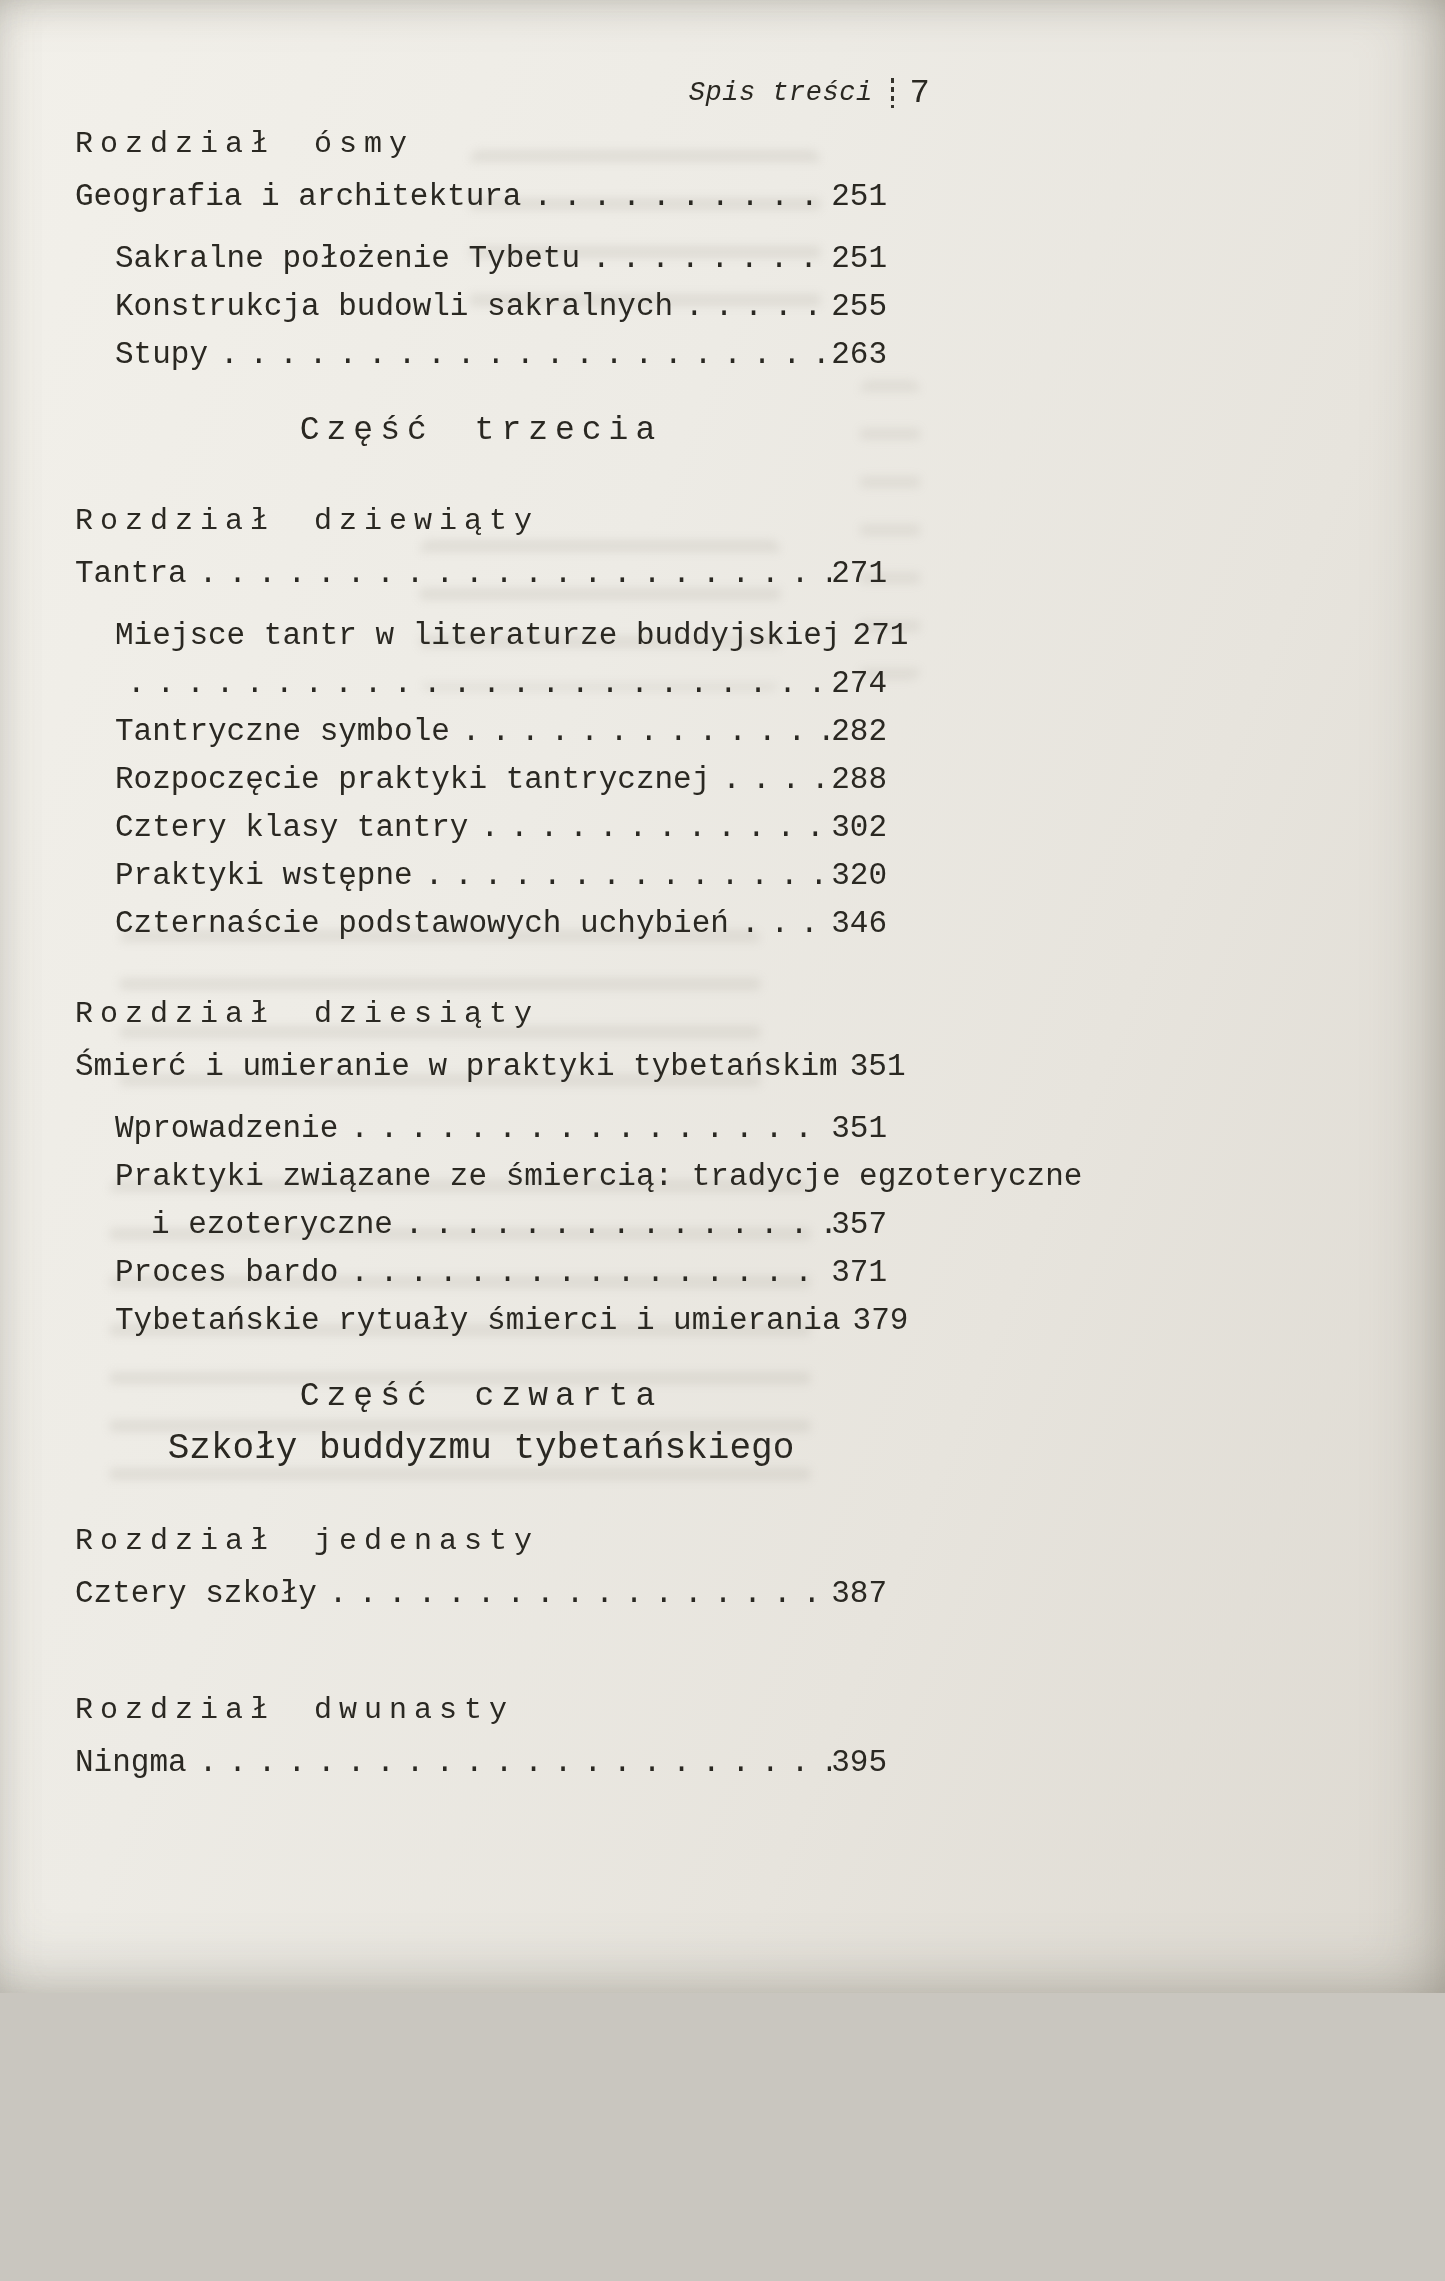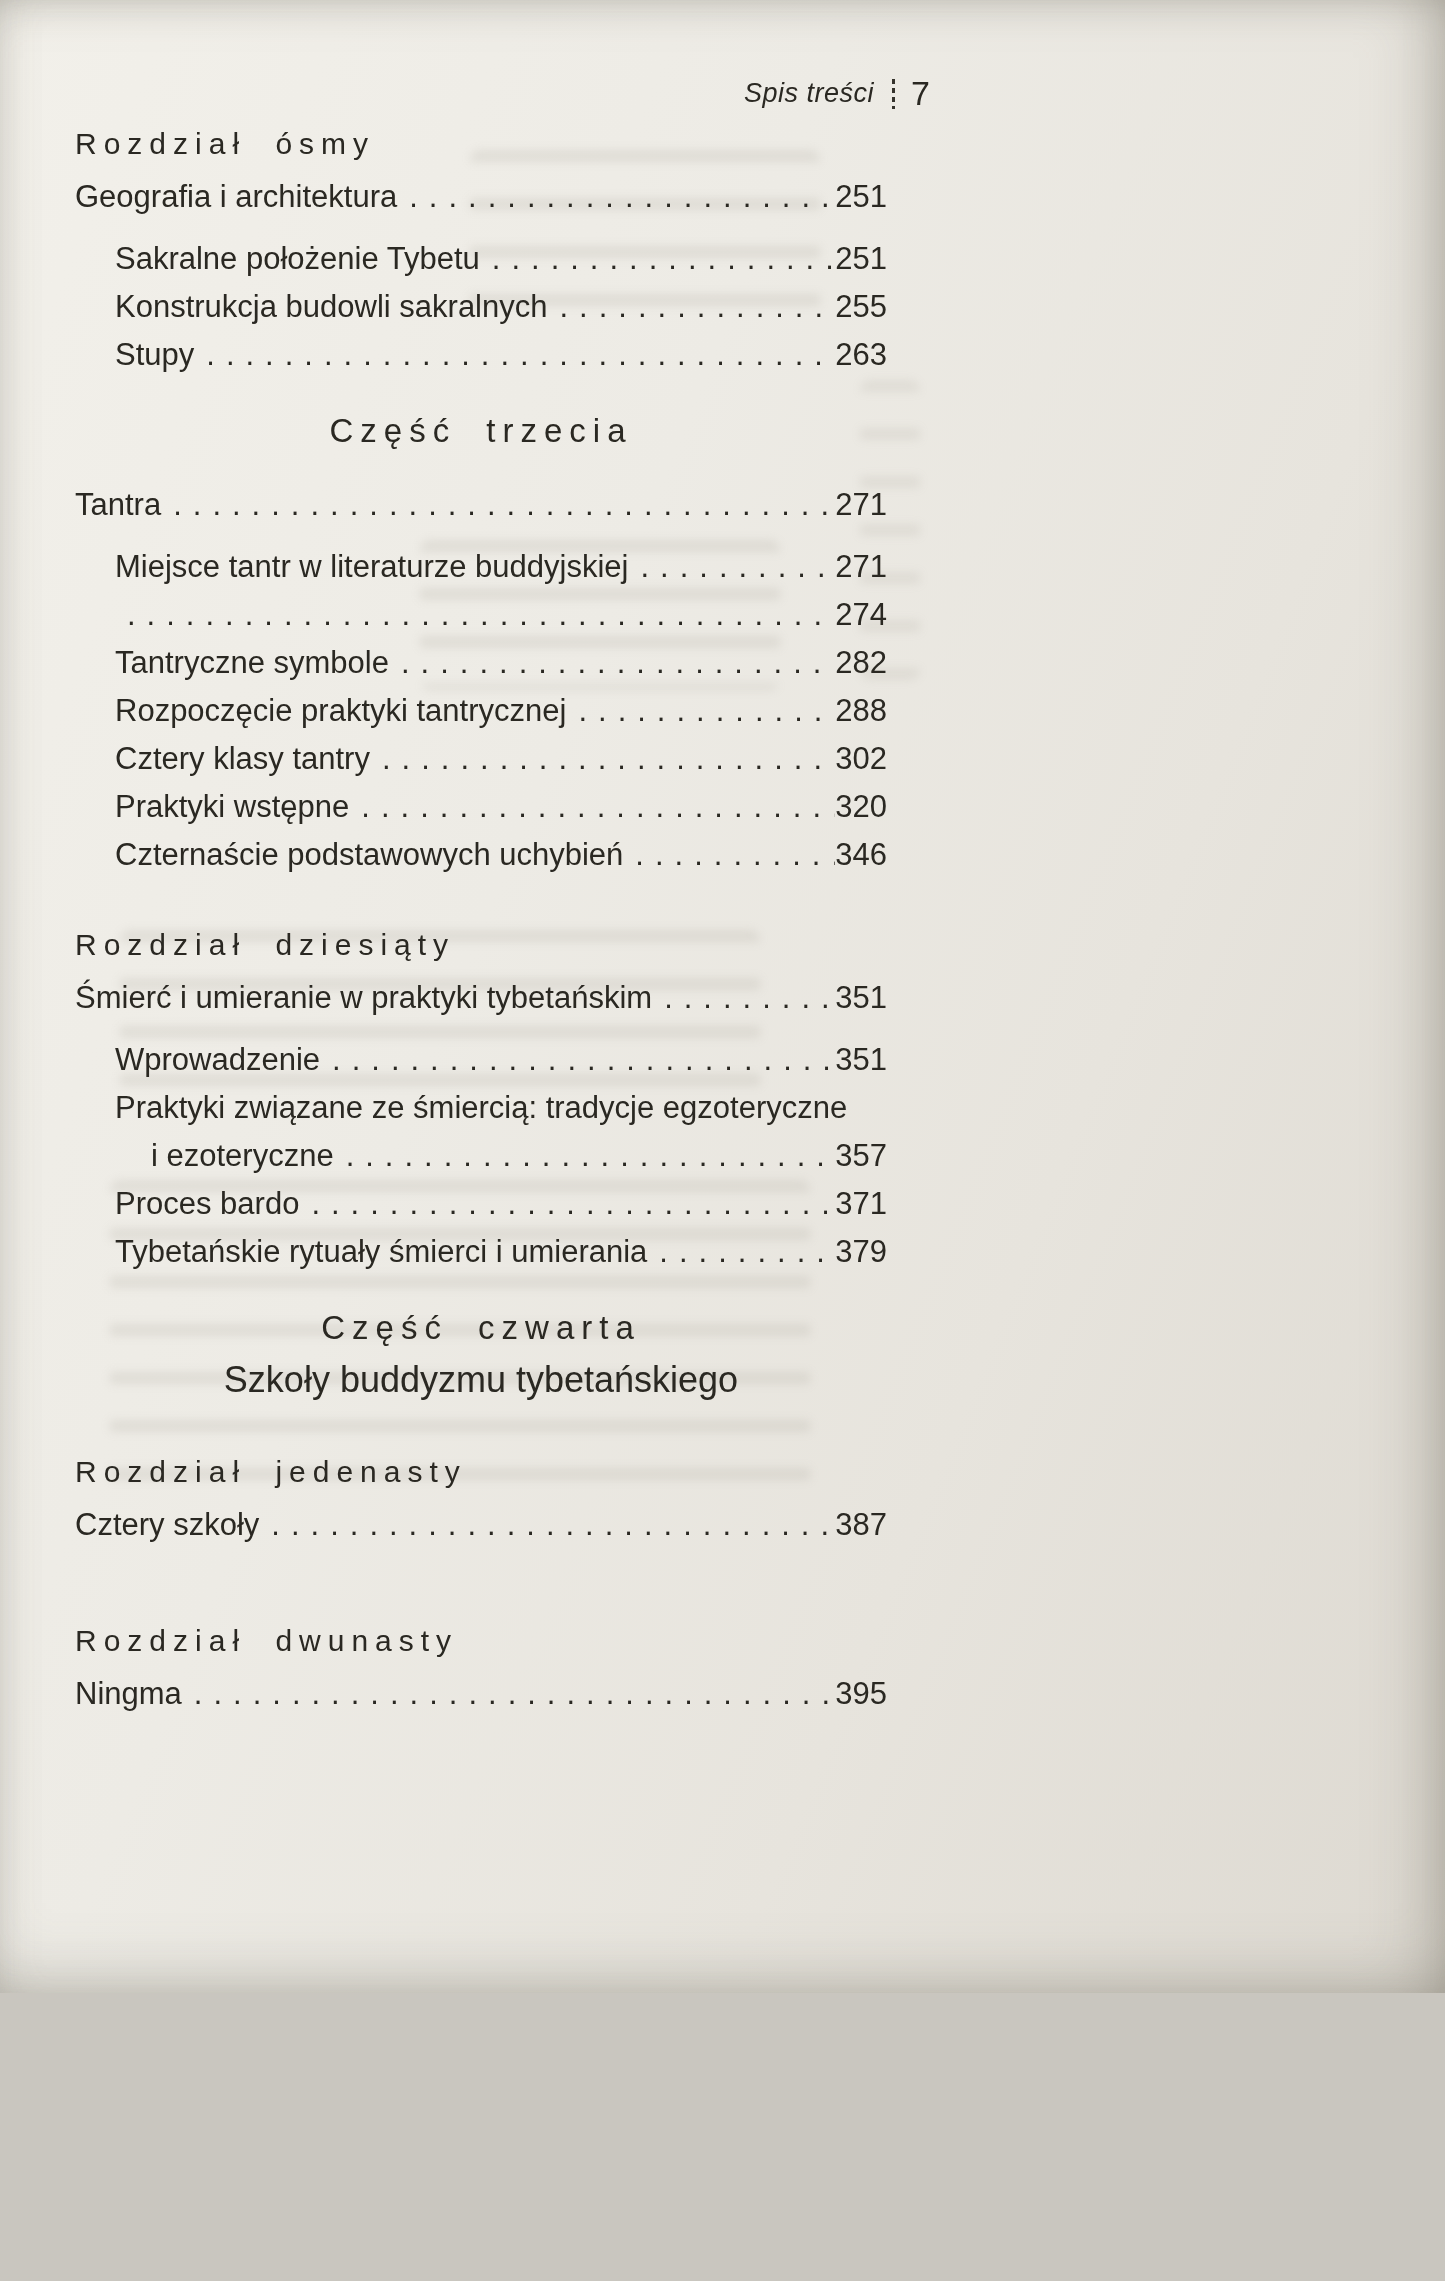--- a/index.html
+++ b/index.html
@@ -7,21 +7,21 @@
     margin: 0;
     padding: 0;
     background: #c9c6bf;
   }
   .page {
     position: relative;
     width: 1445px;
     height: 1993px;
     overflow: hidden;
     background: linear-gradient(112deg, #f2f0ea 0%, #edebe5 38%, #e7e4dd 68%, #ddd9d1 100%);
-    font-family: Liberation Sans, sans-serif;
+    font-family: Liberation Mono, monospace;
     color: #2a2822;
   }
   .vignette {
     position: absolute;
     inset: 0;
     pointer-events: none;
     box-shadow:
       inset -34px 0 70px -26px rgba(110,105,93,.40),
       inset 0 -38px 70px -32px rgba(110,105,93,.30),
       inset 0 20px 46px -28px rgba(110,105,93,.32),
@@ -175,20 +175,21 @@
         <span class="pagenum">255</span>
       </div>
       <div class="row indent-1">
         <span class="label">Stupy</span>
         <span class="dots">..........................................................................................</span>
         <span class="pagenum">263</span>
       </div>
       <div class="part">
         <div class="part-title">Część trzecia</div>
       </div>
+      <div class="chapter-heading">Rozdział dziewiąty</div>
       <div class="row indent-0">
         <span class="label">Tantra</span>
         <span class="dots">..........................................................................................</span>
         <span class="pagenum">271</span>
       </div>
       <div class="gap" style="height: 14px;"></div>
       <div class="row indent-1">
         <span class="label">Miejsce tantr w literaturze buddyjskiej</span>
         <span class="dots">..........................................................................................</span>
         <span class="pagenum">271</span>

